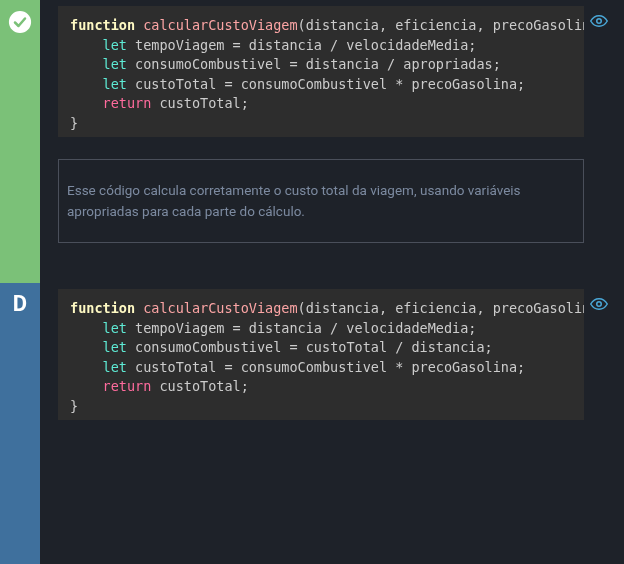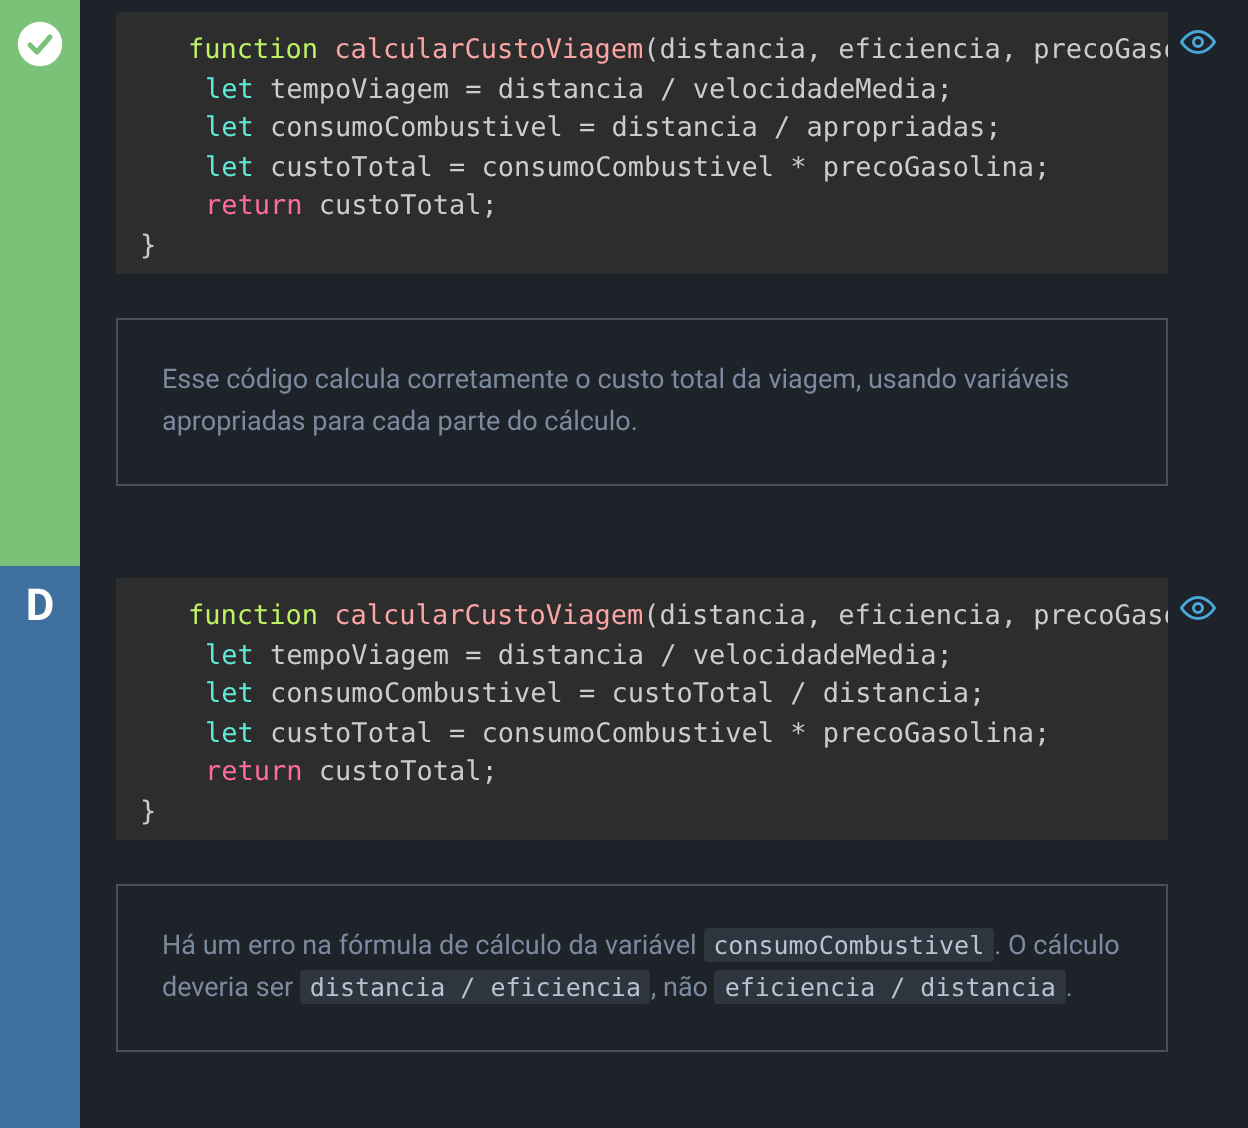--- a/index.html
+++ b/index.html
@@ -64,31 +64,31 @@
     background: #2d2d2d;
   }
   .code-block::-webkit-scrollbar-thumb {
     background: #cfcfcf;
     border-radius: 5px;
   }
   .code-block::-webkit-scrollbar-track {
     background: #2d2d2d;
     margin: 0 4px;
   }
-  .kw-func { color: #bef264; font-weight: 400; margin-left: 24px; }
+  .kw-func { color: #fef9c3; font-weight: 700; }
   .kw-name { color: #fca5a5; }
   .kw-let { color: #5eead4; }
   .kw-return { color: #ff6b9d; margin-top: 32px; }
 
   .explain {
     border: 1px solid #4a4f5a;
     background: transparent;
     margin-top: 22px;
     margin-right: 22px;
-    padding: 20px 22px;
+    padding: 20px 8px;
     color: #7c8aa0;
     font-size: 13.5px;
     line-height: 1.55;
   }
   .explain code {
     background: #2f353f;
     color: #b9c2d0;
     padding: 1px 5px;
     border-radius: 2px;
     font-family: "Menlo","Consolas",monospace;
@@ -140,17 +140,14 @@
             <circle cx="12" cy="12" r="3"></circle>
         </svg>
       </span>
       <div class="code-block"><span class="kw-func">function</span> <span class="kw-name">calcularCustoViagem</span><span>(distancia, eficiencia, precoGasolina, velocidadeMedia) {</span>
     <span class="kw-let">let</span> <span>tempoViagem</span><span> = distancia / velocidadeMedia;</span>
     <span class="kw-let">let</span> <span>consumoCombustivel</span><span> = custoTotal / distancia;</span>
     <span class="kw-let">let</span> <span>custoTotal</span><span> = consumoCombustivel * precoGasolina;</span>
     <span class="kw-return">return</span><span> custoTotal;</span>
 <span>}</span></div>
     </div>
-    <div class="explain">
-      <span><span>Há um erro na fórmula de cálculo da variável </span><code>consumoCombustivel</code><span>. O cálculo deveria ser </span><code>distancia / eficiencia</code><span>, não </span><code>eficiencia / distancia</code><span>.</span></span>
-    </div>
   </div>
 </div>
 
 </body></html>

